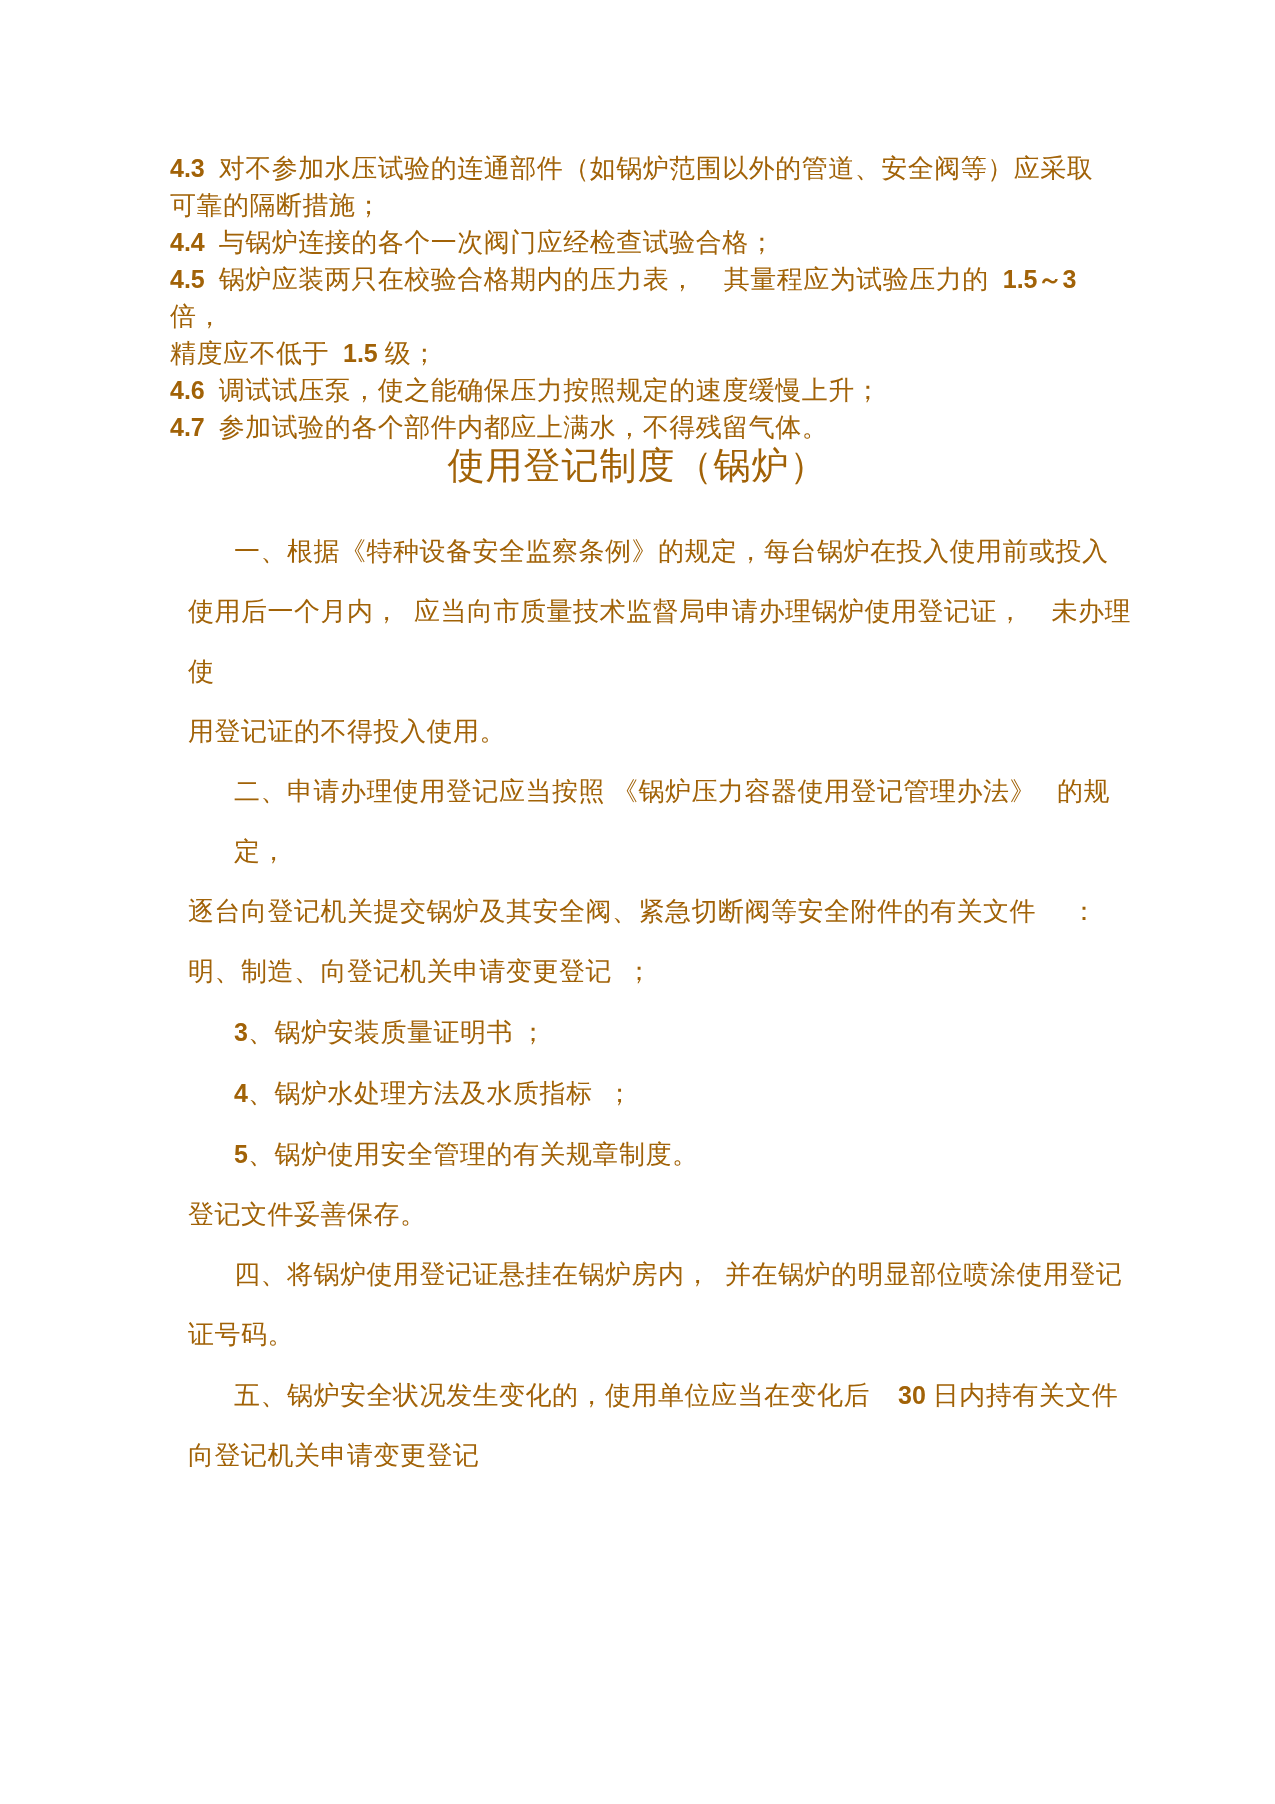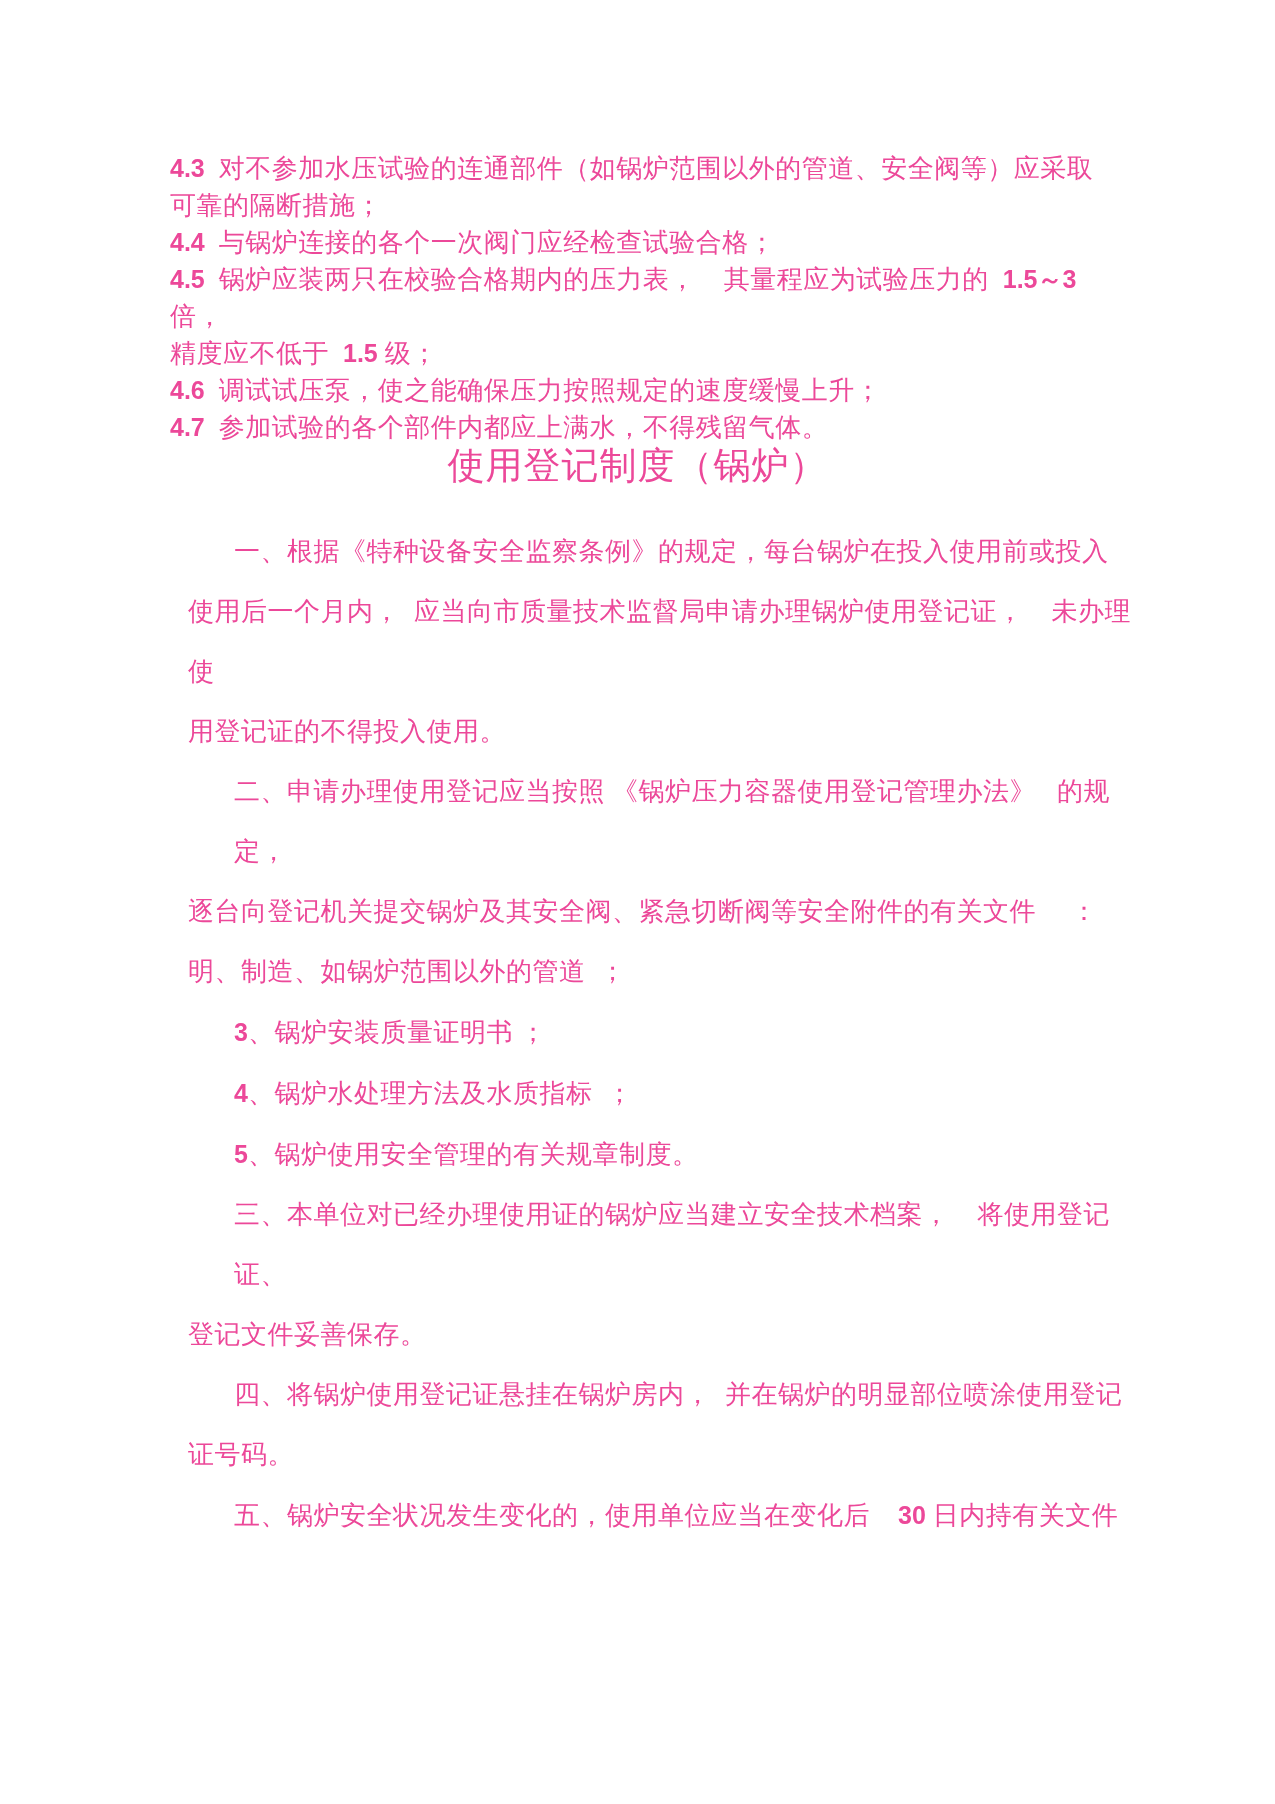--- a/index.html
+++ b/index.html
@@ -1,21 +1,21 @@
 <!DOCTYPE html>
 <html><head>
 <meta charset="utf-8">
 <style>
   html, body { margin: 0; padding: 0; background: #ffffff; }
   .page {
     position: relative;
     width: 1275px;
     height: 1532px;
     background: #ffffff;
-    color: #ec4899;
+    color: #a16207;
     overflow: hidden;
     font-family: "Liberation Serif", serif;
   }
   .line {
     font-size: 26px;
     white-space: pre-wrap; 
   }
   .clauses {
     position: absolute;
     left: 170px;
@@ -70,25 +70,24 @@
   </div>
 
   <h1 class="doc-title">使用登记制度（锅炉）</h1>
 
   <div class="paras">
     <div class="line indent"><span class="seg-cn">一、根据《特种设备安全监察条例》的规定，每台锅炉在投入使用前或投入</span></div>
     <div class="line"><span class="seg-cn">使用后一个月内，  应当向市质量技术监督局申请办理锅炉使用登记证，    未办理使</span></div>
     <div class="line"><span class="seg-cn">用登记证的不得投入使用。</span></div>
     <div class="line indent"><span class="seg-cn">二、申请办理使用登记应当按照 《锅炉压力容器使用登记管理办法》   的规定，</span></div>
     <div class="line"><span class="seg-cn">逐台向登记机关提交锅炉及其安全阀、紧急切断阀等安全附件的有关文件     ：</span></div>
-    <div class="line"><span class="seg-cn">明、制造、如锅炉范围以外的管道  ；</span></div>
+    <div class="line"><span class="seg-cn">明、制造、向登记机关申请变更登记  ；</span></div>
     <div class="line indent"><span class="seg-num">3</span><span class="seg-cn">、锅炉安装质量证明书 ；</span></div>
     <div class="line indent"><span class="seg-num">4</span><span class="seg-cn">、锅炉水处理方法及水质指标  ；</span></div>
     <div class="line indent"><span class="seg-num">5</span><span class="seg-cn">、锅炉使用安全管理的有关规章制度。</span></div>
-    <div class="line indent"><span class="seg-cn">三、本单位对已经办理使用证的锅炉应当建立安全技术档案，    将使用登记证、</span></div>
     <div class="line"><span class="seg-cn">登记文件妥善保存。</span></div>
     <div class="line indent"><span class="seg-cn">四、将锅炉使用登记证悬挂在锅炉房内，  并在锅炉的明显部位喷涂使用登记</span></div>
     <div class="line"><span class="seg-cn">证号码。</span></div>
     <div class="line indent"><span class="seg-cn">五、锅炉安全状况发生变化的，使用单位应当在变化后    </span><span class="seg-num">30</span><span class="seg-cn"> 日内持有关文件</span></div>
     <div class="line"><span class="seg-cn">向登记机关申请变更登记</span></div>
   </div>
 
 </div>
 
 </body></html>

